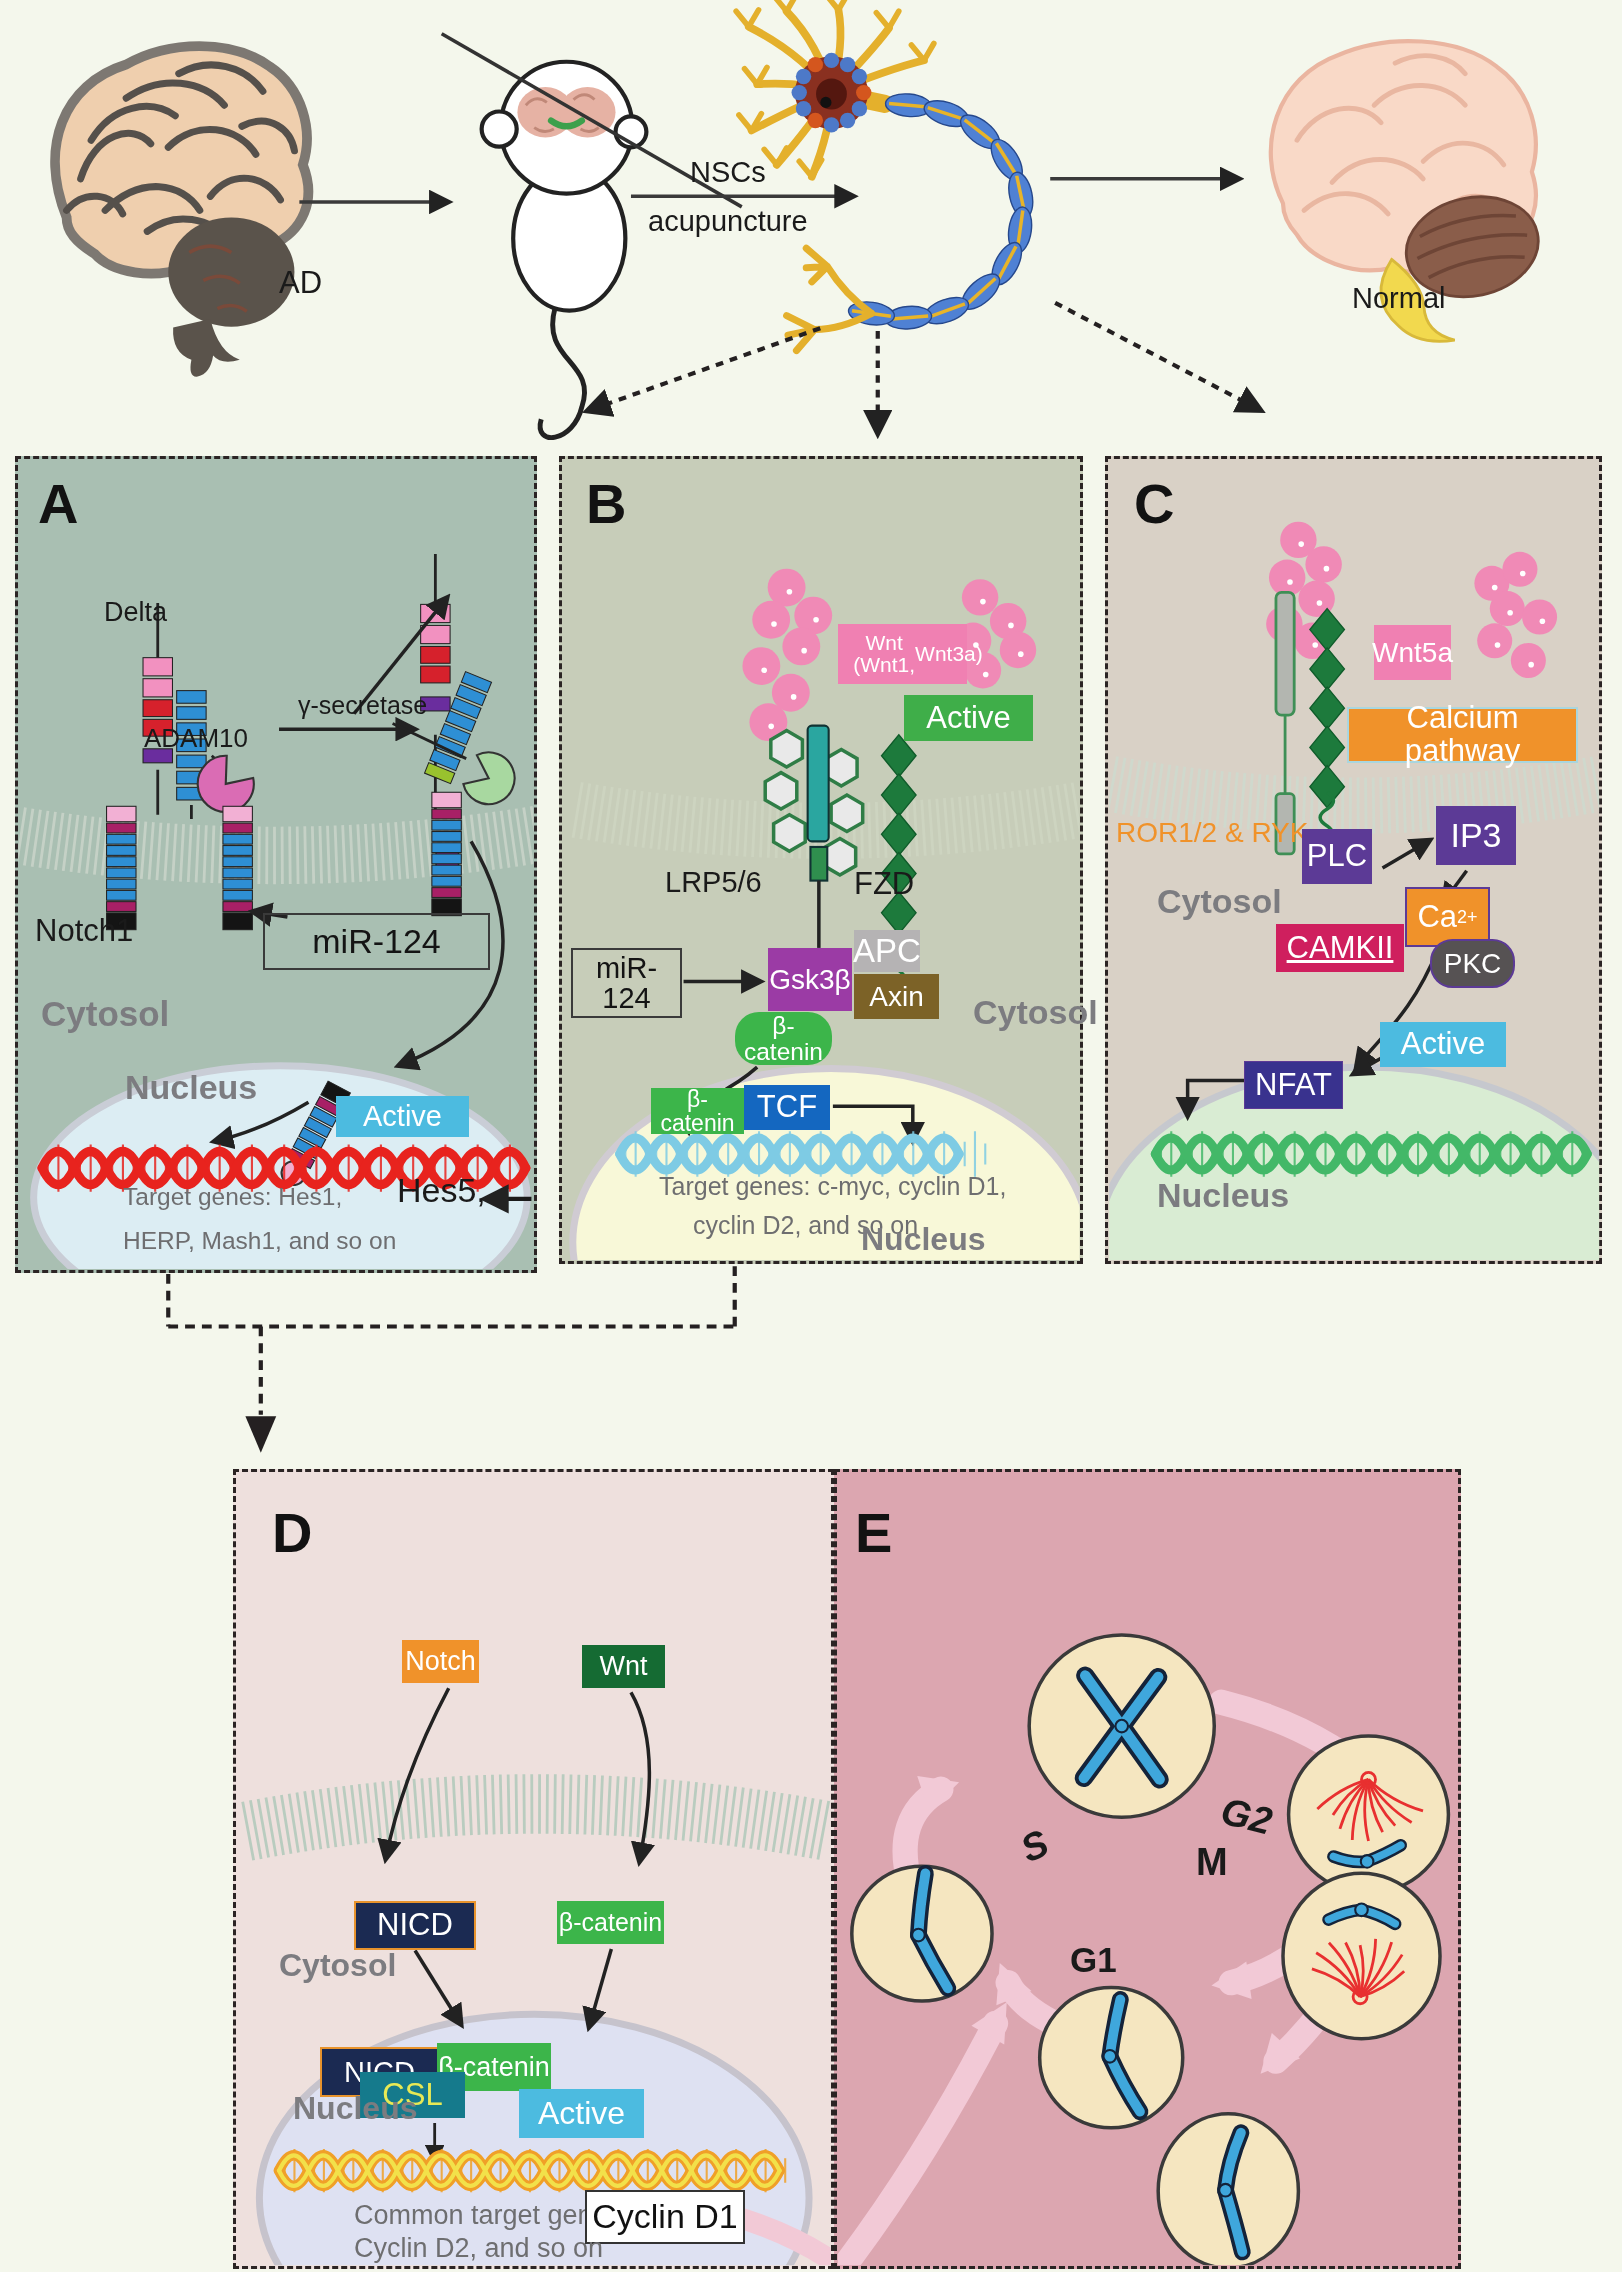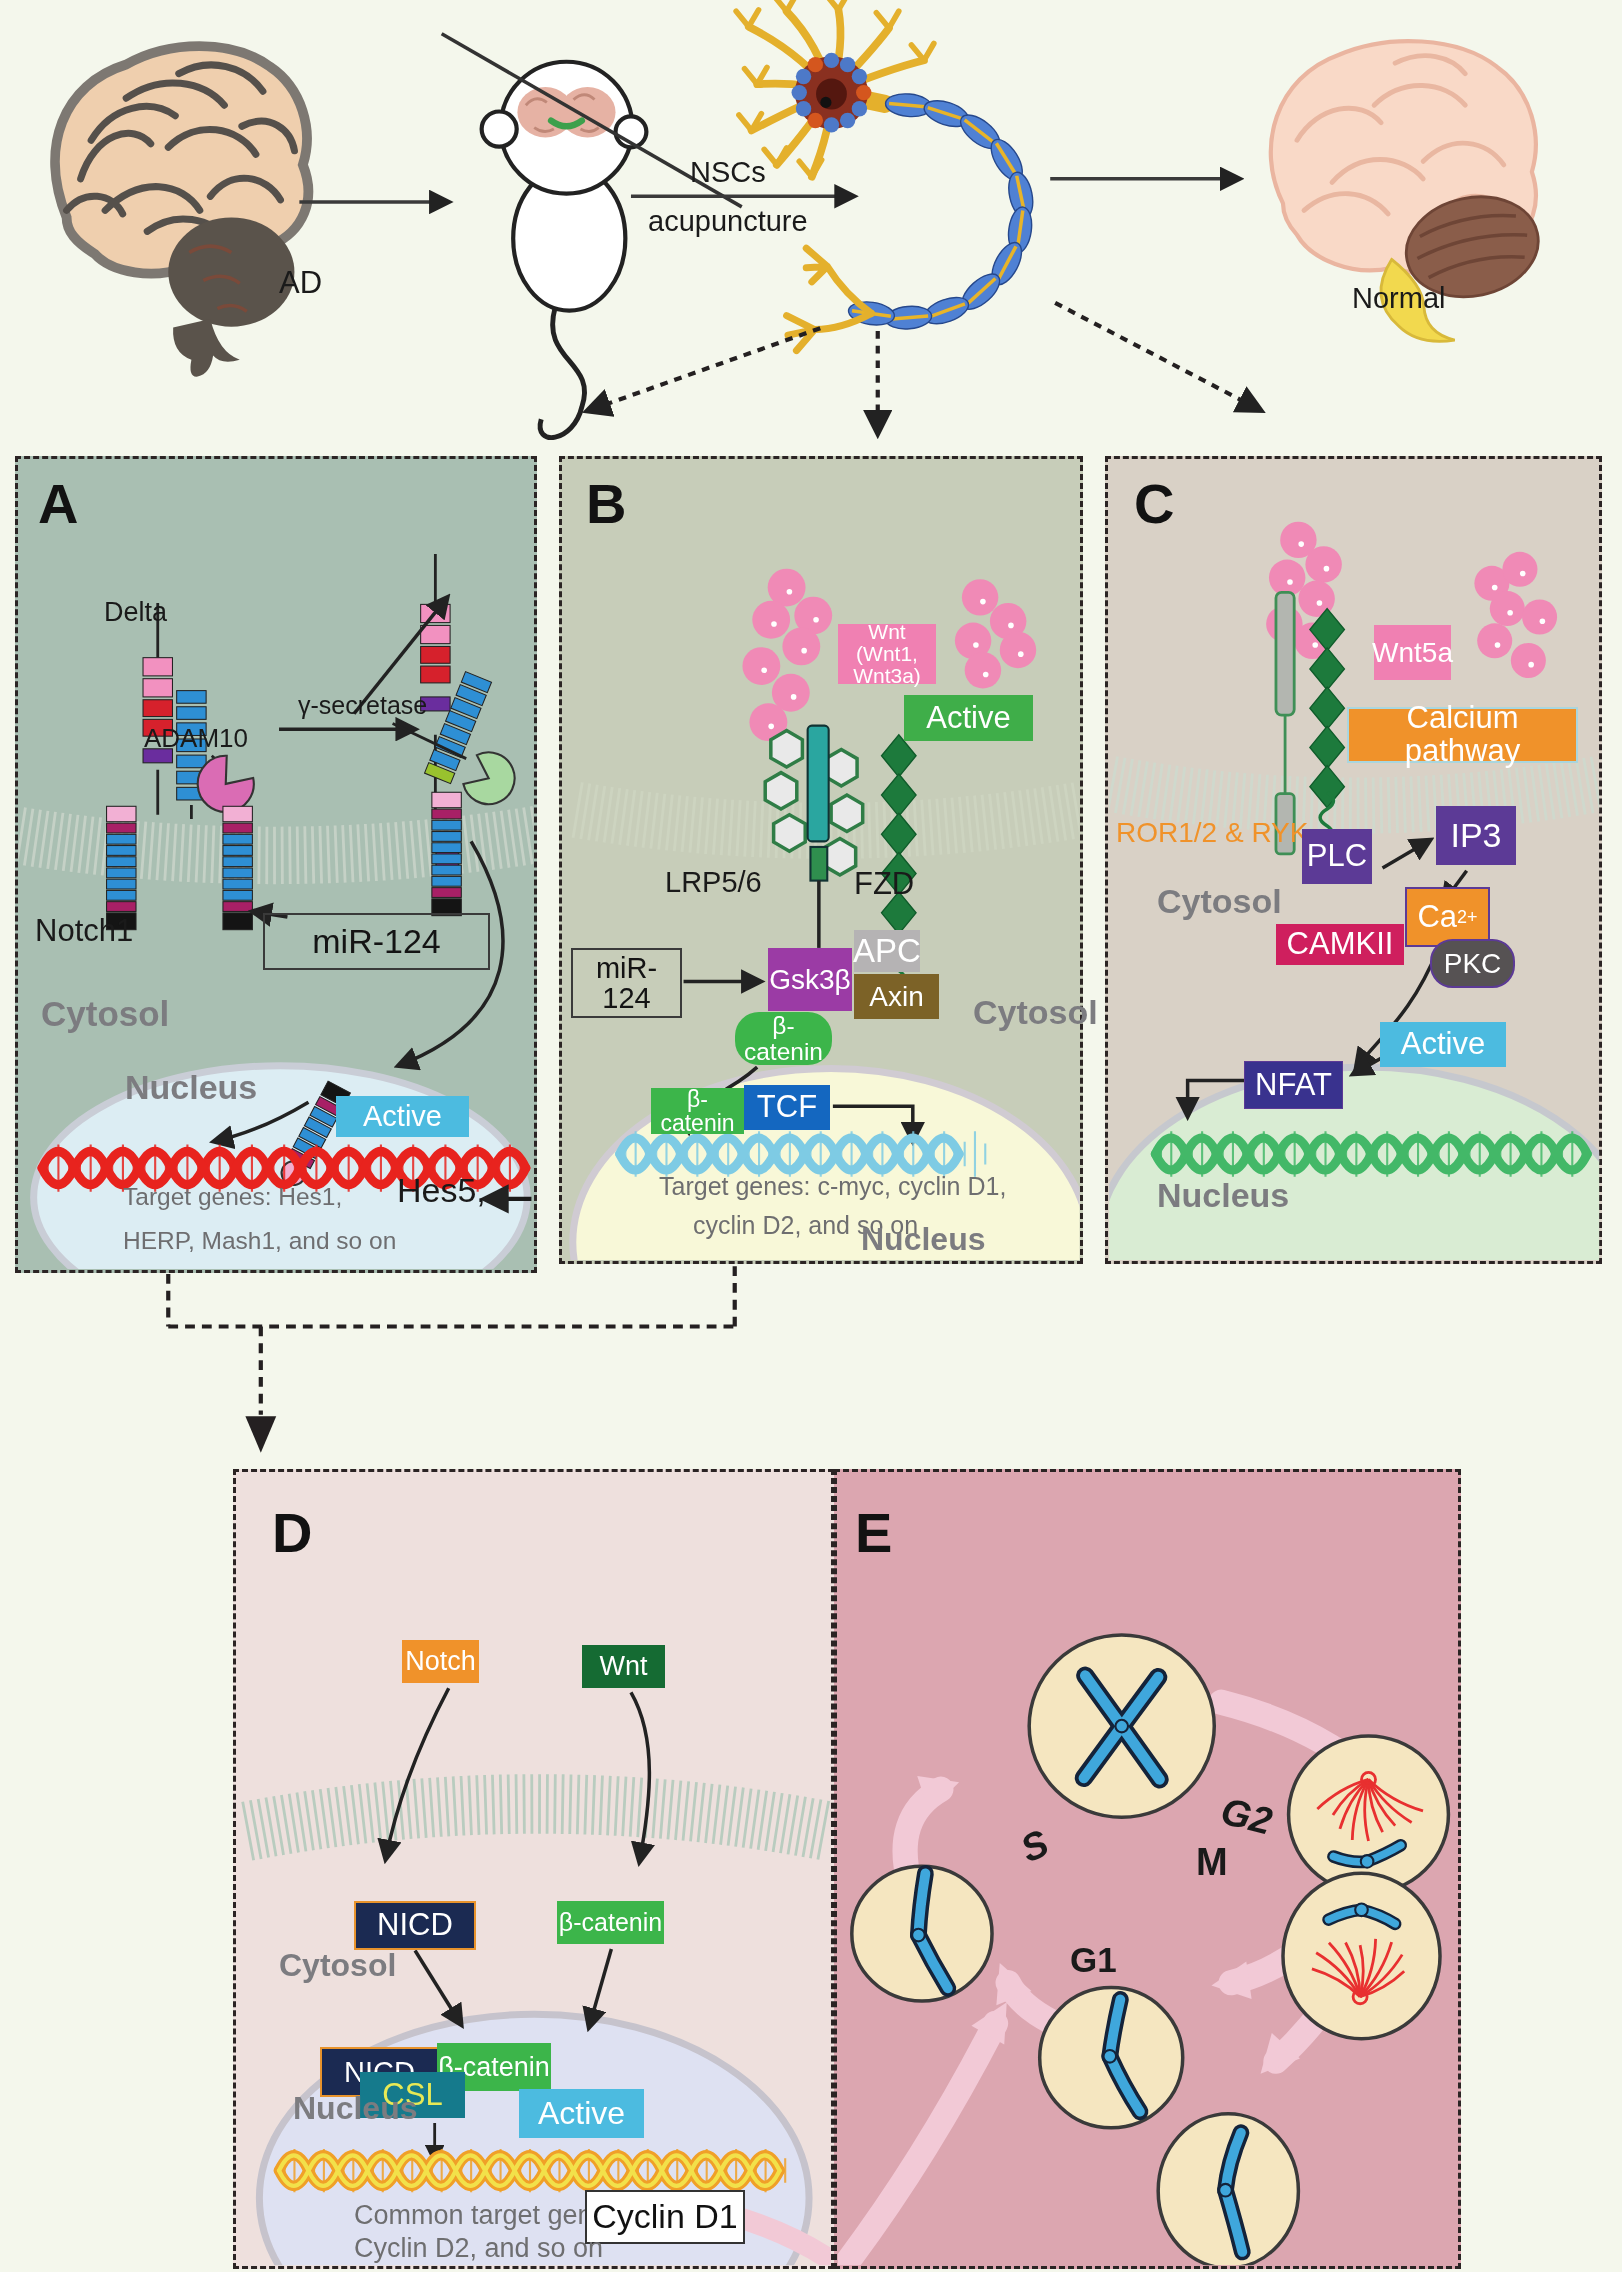--- a/index.html
+++ b/index.html
@@ -480,21 +480,21 @@
   <div class="lbl black" style="left:35px;top:875px;font-size:31px;margin-top:38px;">Notch1</div>
   <div class="box outline-box" style="left:263px;top:913px;width:223px;height:53px;font-size:34px;">miR-124</div>
   <div class="lbl greyb" style="left:41px;top:994px;font-size:35px;">Cytosol</div>
   <div class="lbl greyb" style="left:125px;top:1068px;font-size:34px;">Nucleus</div>
   <div class="box" style="left:336px;top:1096px;width:133px;height:41px;background:#4cbbe0;font-size:29px;">Active</div>
   <div class="lbl grey" style="left:123px;top:1183px;font-size:24.5px;">Target genes: Hes1,</div>
   <div class="lbl black" style="left:397px;top:1171px;font-size:34px;">Hes5,</div>
   <div class="lbl grey" style="left:123px;top:1227px;font-size:24.5px;text-align:center;">HERP, Mash1, and so on</div>
 
   <div class="lbl letter" style="left:586px;top:471px;">B</div>
-  <div class="box" style="left:838px;top:624px;width:98px;height:60px;background:#f080b2;font-size:21px;flex-direction:column;">
+  <div class="box" style="left:838px;top:624px;width:98px;height:60px;background:#f080b2;font-size:21px;flex-direction:row;padding-left:31px;">
      <span>Wnt (Wnt1,</span>
      <span>Wnt3a)</span>
   </div>
   <div class="box" style="left:904px;top:695px;width:129px;height:46px;background:#3fae49;font-size:31px;">Active</div>
   <div class="lbl black" style="left:665px;top:866px;font-size:29px;">LRP5/6</div>
   <div class="lbl black" style="left:854px;top:866px;font-size:31px;">FZD</div>
   <div class="box outline-box" style="left:571px;top:948px;width:107px;height:66px;font-size:29px;">miR-124</div>
   <div class="box" style="left:768px;top:948px;width:84px;height:63px;background:#9b3ba5;font-size:28px;">Gsk3β</div>
   <div class="box" style="left:854px;top:930px;width:66px;height:42px;background:#b5b3b4;font-size:33px;">APC</div>
   <div class="box" style="left:854px;top:974px;width:85px;height:45px;background:#7c6227;font-size:28px;">Axin</div>
@@ -509,21 +509,21 @@
   <div class="lbl letter" style="left:1134px;top:471px;">C</div>
   <div class="box" style="left:1374px;top:625px;width:77px;height:55px;background:#f080b2;font-size:28px;">Wnt5a</div>
   <div class="box" style="left:1347px;top:707px;width:227px;height:52px;background:#f0922a;border:2.8px solid #a9d6de;font-size:31px;">Calcium pathway</div>
   <div class="lbl" style="left:1116px;top:817px;font-size:28px;color:#f0922a;">ROR1/2 &amp; RYK</div>
   <div class="box" style="left:1302px;top:829px;width:70px;height:55px;background:#5c3a96;font-size:31px;">PLC</div>
   <div class="box" style="left:1436px;top:806px;width:80px;height:59px;background:#5c3a96;font-size:34px;">IP3</div>
   <div class="box" style="left:1405px;top:887px;width:81px;height:56px;background:#f0922a;border:2.1px solid #5c3a96;font-size:31px;">
      <span>Ca</span>
       <sup style="font-size:18px;">2+</sup>
   </div>
-  <div class="box" style="left:1276px;top:924px;width:128px;height:41px;background:#cf1f5e;font-size:31px;">CAMKII</div>
+  <div class="box" style="left:1276px;top:924px;width:128px;height:48px;background:#cf1f5e;font-size:31px;text-decoration:underline;">CAMKII</div>
   <div class="box" style="left:1430px;top:939px;width:81px;height:45px;background:#565253;border:2.8px solid #5c3a96;border-radius:22.4px;font-size:28px;">PKC</div>
   <div class="lbl greyb" style="left:1157px;top:882px;font-size:34px;">Cytosol</div>
   <div class="box" style="left:1380px;top:1022px;width:126px;height:45px;background:#4cbbe0;font-size:31px;">Active</div>
   <div class="box" style="left:1244px;top:1061px;width:97px;height:46px;background:#39328e;border:1.4px solid #5c3a96;font-size:31px;">NFAT</div>
   <div class="lbl greyb" style="left:1157px;top:1176px;font-size:34px;">Nucleus</div>
 
   <div class="lbl letter" style="left:272px;top:1500px;">D</div>
   <div class="box" style="left:402px;top:1640px;width:77px;height:43px;background:#f0922a;font-size:27px;">Notch</div>
   <div class="box" style="left:582px;top:1645px;width:83px;height:43px;background:#156b33;font-size:27px;">Wnt</div>
   <div class="box" style="left:354px;top:1901px;width:118px;height:45px;background:#1b2a52;border:2.8px solid #e8932c;font-size:31px;">NICD</div>

